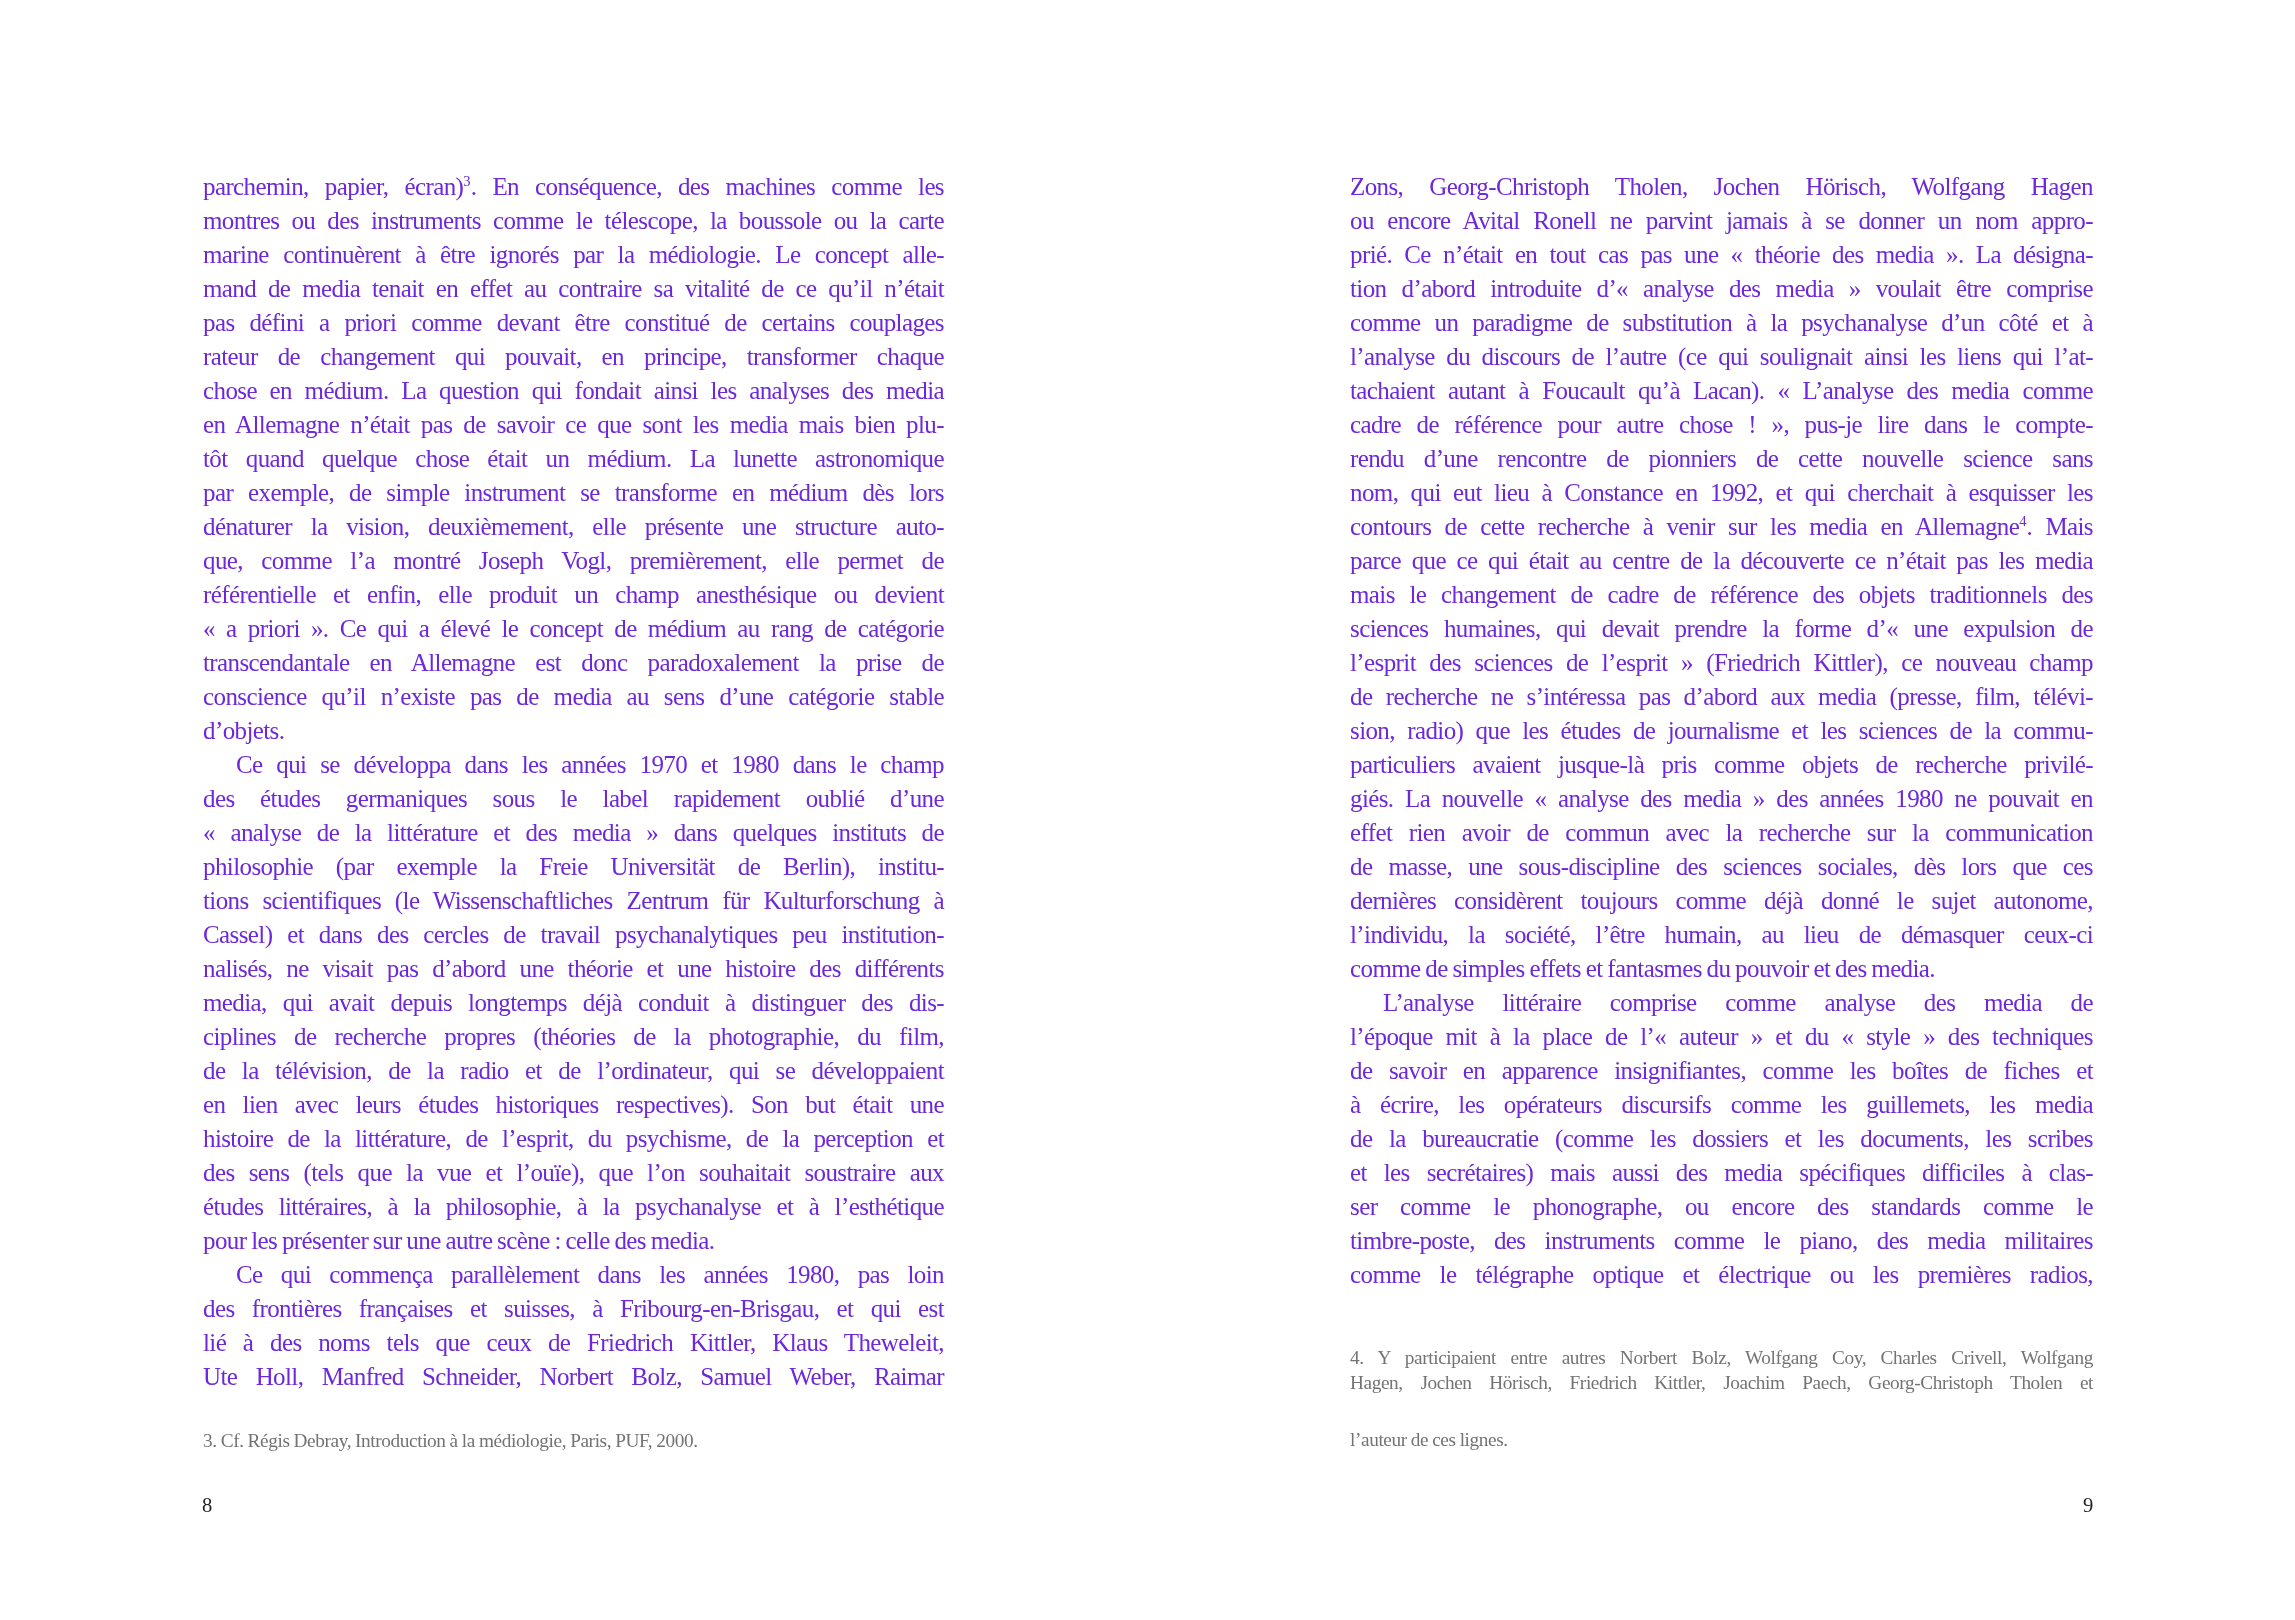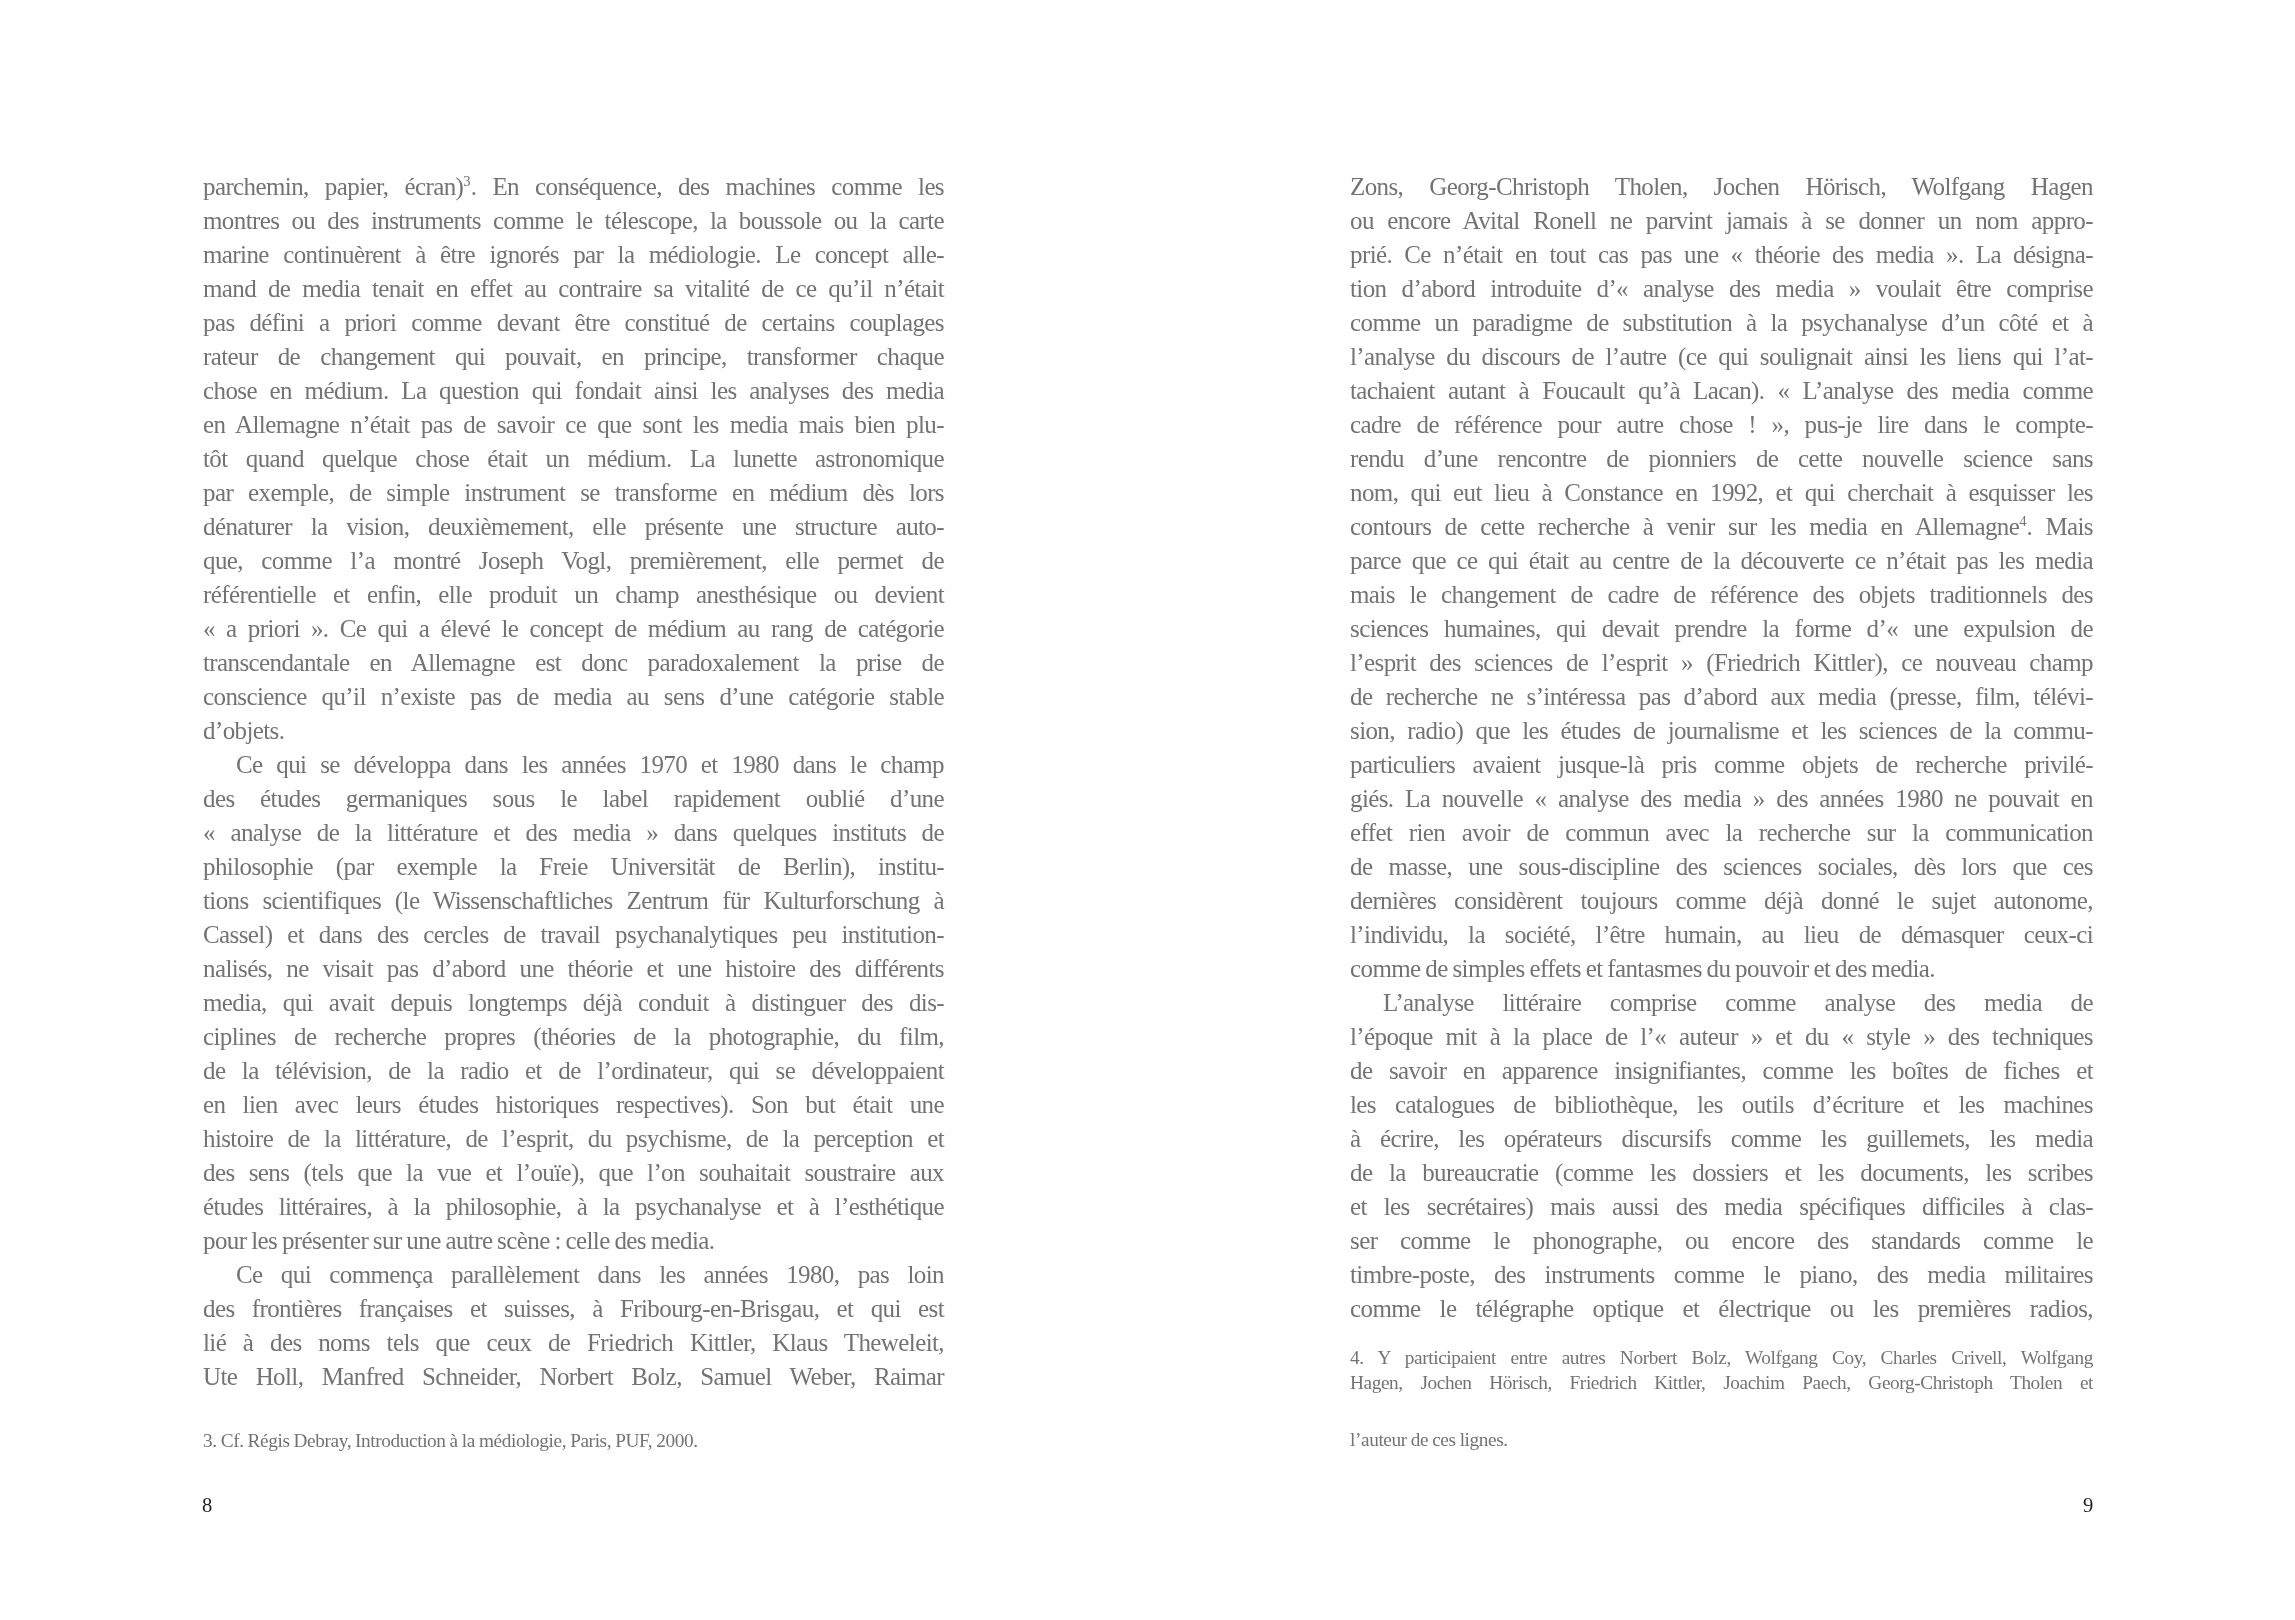--- a/index.html
+++ b/index.html
@@ -3,21 +3,21 @@
 <meta charset="utf-8">
 <style>
   html, body { margin: 0; padding: 0; background: #ffffff; }
   body { width: 2295px; height: 1621px; position: relative; overflow: hidden; }
   .page { position: absolute; top: 0; height: 1621px; }
   .page-left { left: 0; width: 1147px; }
   .page-right { left: 1147px; width: 1148px; }
   .column {
     position: absolute;
     top: 170px;
-    color: #737373;
+    color: #6d28d9;
     font-family: "Liberation Serif", "DejaVu Serif", serif;
     font-size: 25px;
     letter-spacing: -0.6px;
     word-spacing: -0.9px;
   }
   .page-left .column { left: 203px; width: 741px; }
   .page-right .column { left: 203px; width: 743px; }
   .line {
     display: block;
     height: 34px;
@@ -124,21 +124,20 @@
       <span class="line"><span>particuliers avaient jusque-là pris comme objets de recherche privilé-</span></span>
       <span class="line"><span>giés. La nouvelle « analyse des media » des années 1980 ne pouvait en</span></span>
       <span class="line"><span>effet rien avoir de commun avec la recherche sur la communication</span></span>
       <span class="line"><span>de masse, une sous-discipline des sciences sociales, dès lors que ces</span></span>
       <span class="line"><span>dernières considèrent toujours comme déjà donné le sujet autonome,</span></span>
       <span class="line"><span>l’individu, la société, l’être humain, au lieu de démasquer ceux-ci</span></span>
       <span class="line last"><span>comme de simples effets et fantasmes du pouvoir et des media.</span></span>
       <span class="line indent"><span>L’analyse littéraire comprise comme analyse des media de</span></span>
       <span class="line"><span>l’époque mit à la place de l’« auteur » et du « style » des techniques</span></span>
       <span class="line"><span>de savoir en apparence insignifiantes, comme les boîtes de fiches et</span></span>
-      <span class="line"><span>les catalogues de bibliothèque, les outils d’écriture et les machines</span></span>
       <span class="line"><span>à écrire, les opérateurs discursifs comme les guillemets, les media</span></span>
       <span class="line"><span>de la bureaucratie (comme les dossiers et les documents, les scribes</span></span>
       <span class="line"><span>et les secrétaires) mais aussi des media spécifiques difficiles à clas-</span></span>
       <span class="line"><span>ser comme le phonographe, ou encore des standards comme le</span></span>
       <span class="line"><span>timbre-poste, des instruments comme le piano, des media militaires</span></span>
       <span class="line"><span>comme le télégraphe optique et électrique ou les premières radios,</span></span>
     </div>
   <div class="footnote">
       <span class="fn-line"><span>4. Y participaient entre autres Norbert Bolz, Wolfgang Coy, Charles Crivell, Wolfgang</span></span>
       <span class="fn-line"><span>Hagen, Jochen Hörisch, Friedrich Kittler, Joachim Paech, Georg-Christoph Tholen et</span></span>

